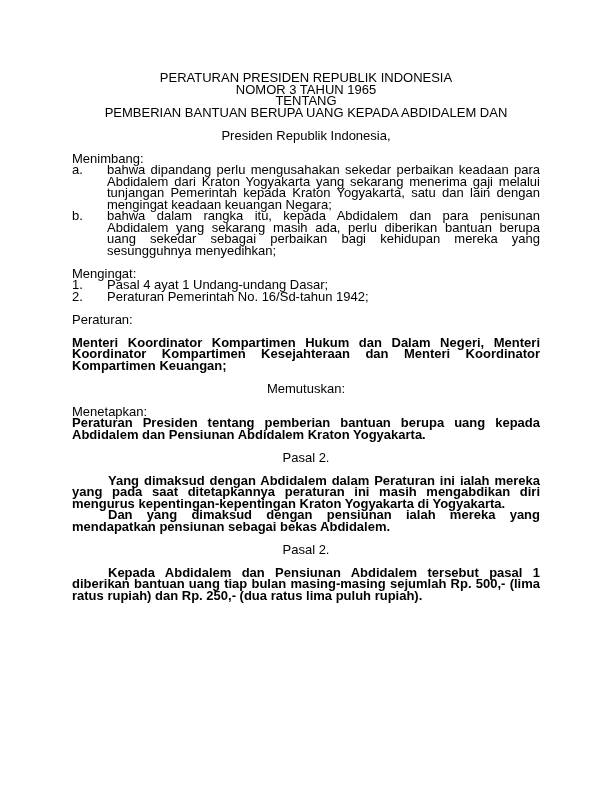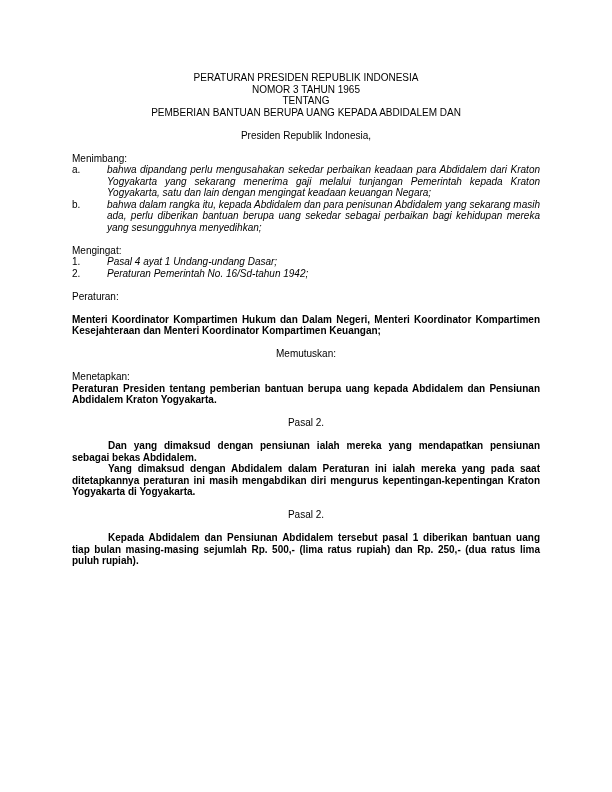--- a/index.html
+++ b/index.html
@@ -1,28 +1,28 @@
 <!DOCTYPE html>
 <html><head>
 <meta charset="utf-8">
 <style>
   html, body { margin: 0; padding: 0; background: #ffffff; }
   body { width: 612px; height: 792px; position: relative; overflow: hidden; }
   .page {
     position: absolute; left: 72px; top: 72px; width: 468px;
-    font-family: "Liberation Sans", sans-serif; font-size: 10px; line-height: 11.5px;
+    font-family: "Liberation Sans", sans-serif; font-size: 13px; line-height: 11.5px;
     color: #000000;
   }
   .center { text-align: center; }
   .justify { text-align: justify; }
   .gap1 { height: 11.5px; }
   .list { margin: 0; padding: 0; }
   .li { display: flex; }
   .li .num { width: 35px; flex: 0 0 35px; }
-  .li .txt { flex: 1; text-align: justify; font-style: italic; }
+  .li .txt { flex: 1; text-align: justify; }
   .indent { text-indent: 36px; }
   p { margin: 0; font-weight: bold; }
 </style>
 </head>
 <body>
 
 <div class="page">
   <div class="center">
     <div>PERATURAN PRESIDEN REPUBLIK INDONESIA</div>
     <div>NOMOR 3 TAHUN 1965</div>
@@ -66,20 +66,20 @@
 
   <div class="center">Memutuskan:</div>
   <div class="gap1"></div>
 
   <div>Menetapkan:</div>
   <p class="justify">Peraturan Presiden tentang pemberian bantuan berupa uang kepada Abdidalem dan Pensiunan Abdidalem Kraton Yogyakarta.</p>
   <div class="gap1"></div>
 
   <div class="center">Pasal 2.</div>
   <div class="gap1"></div>
+  <p class="justify indent">Yang dimaksud dengan Abdidalem dalam Peraturan ini ialah mereka yang pada saat ditetapkannya peraturan ini masih mengabdikan diri mengurus kepentingan-kepentingan Kraton Yogyakarta di Yogyakarta.</p>
   <p class="justify indent">Dan yang dimaksud dengan pensiunan ialah mereka yang mendapatkan pensiunan sebagai bekas Abdidalem.</p>
-  <p class="justify indent">Yang dimaksud dengan Abdidalem dalam Peraturan ini ialah mereka yang pada saat ditetapkannya peraturan ini masih mengabdikan diri mengurus kepentingan-kepentingan Kraton Yogyakarta di Yogyakarta.</p>
   <div class="gap1"></div>
 
   <div class="center">Pasal 2.</div>
   <div class="gap1"></div>
   <p class="justify indent">Kepada Abdidalem dan Pensiunan Abdidalem tersebut pasal 1 diberikan bantuan uang tiap bulan masing-masing sejumlah Rp. 500,- (lima ratus rupiah) dan Rp. 250,- (dua ratus lima puluh rupiah).</p>
 </div>
 
 </body></html>

